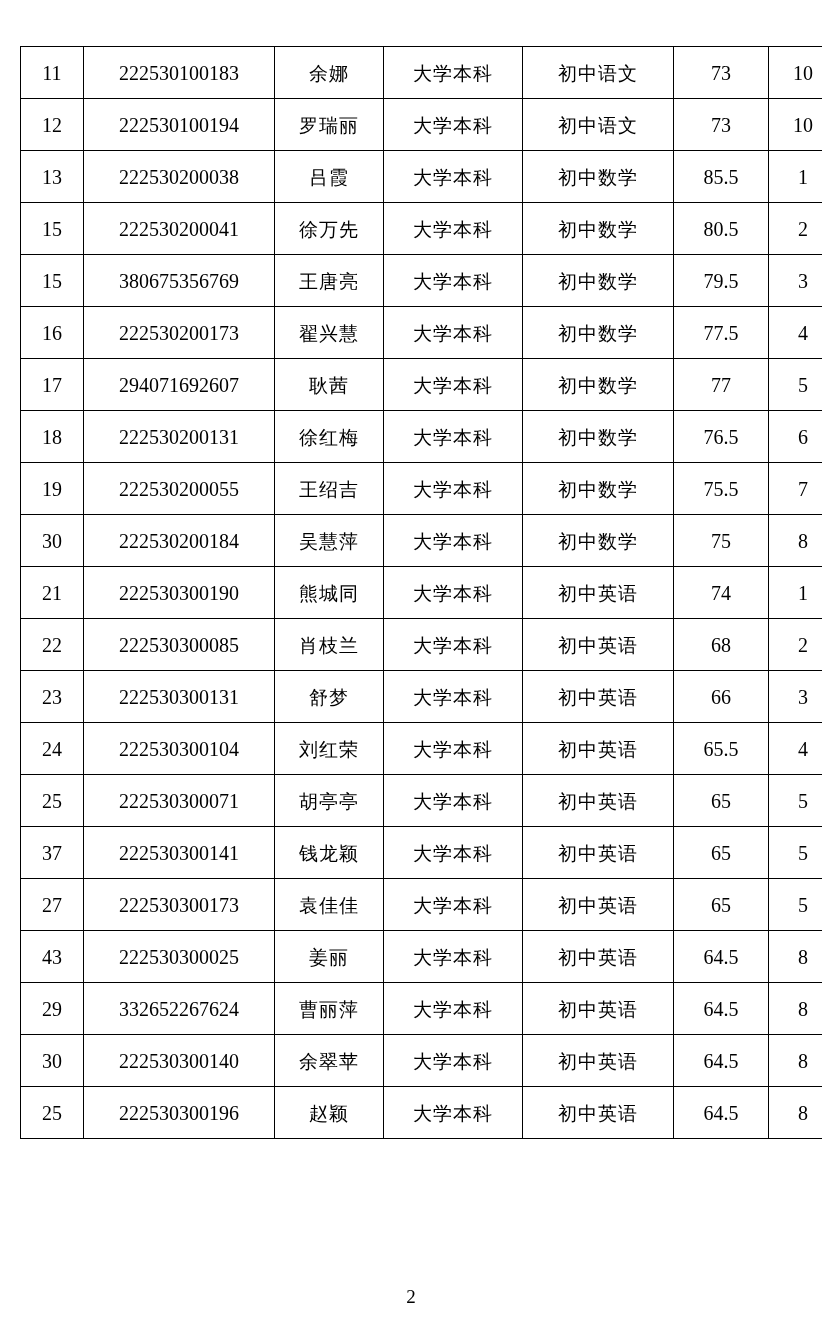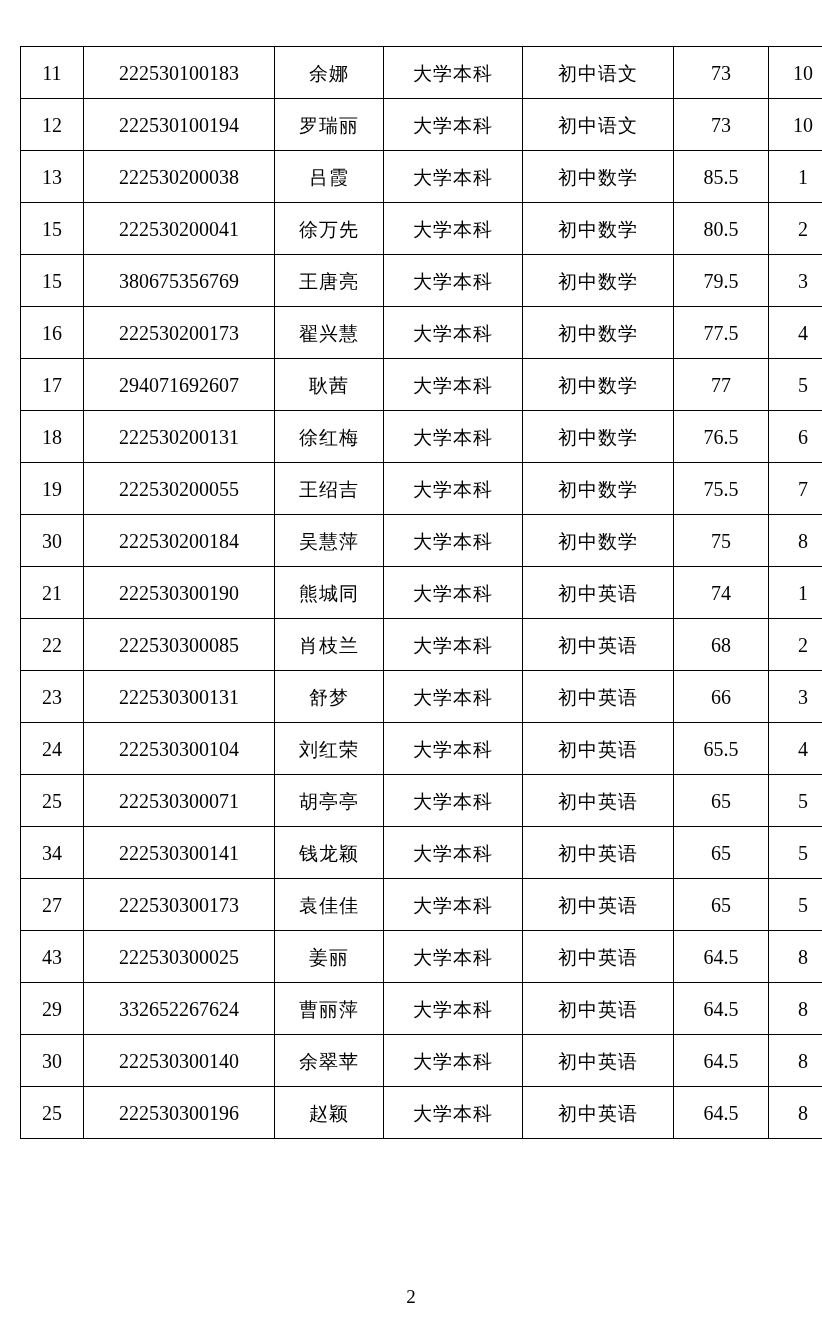--- a/index.html
+++ b/index.html
@@ -202,21 +202,21 @@
         <tr>
           <td class="col-idx"><span class="num">25</span></td>
           <td class="col-code"><span class="num">222530300071</span></td>
           <td class="col-name"><span class="cn">胡亭亭</span></td>
           <td class="col-edu"><span class="cn">大学本科</span></td>
           <td class="col-subj"><span class="cn">初中英语</span></td>
           <td class="col-score"><span class="num">65</span></td>
           <td class="col-rank"><span class="num">5</span></td>
         </tr>
         <tr>
-          <td class="col-idx"><span class="num">34</span></td>
+          <td class="col-idx"><span class="num">37</span></td>
           <td class="col-code"><span class="num">222530300141</span></td>
           <td class="col-name"><span class="cn">钱龙颖</span></td>
           <td class="col-edu"><span class="cn">大学本科</span></td>
           <td class="col-subj"><span class="cn">初中英语</span></td>
           <td class="col-score"><span class="num">65</span></td>
           <td class="col-rank"><span class="num">5</span></td>
         </tr>
         <tr>
           <td class="col-idx"><span class="num">27</span></td>
           <td class="col-code"><span class="num">222530300173</span></td>

